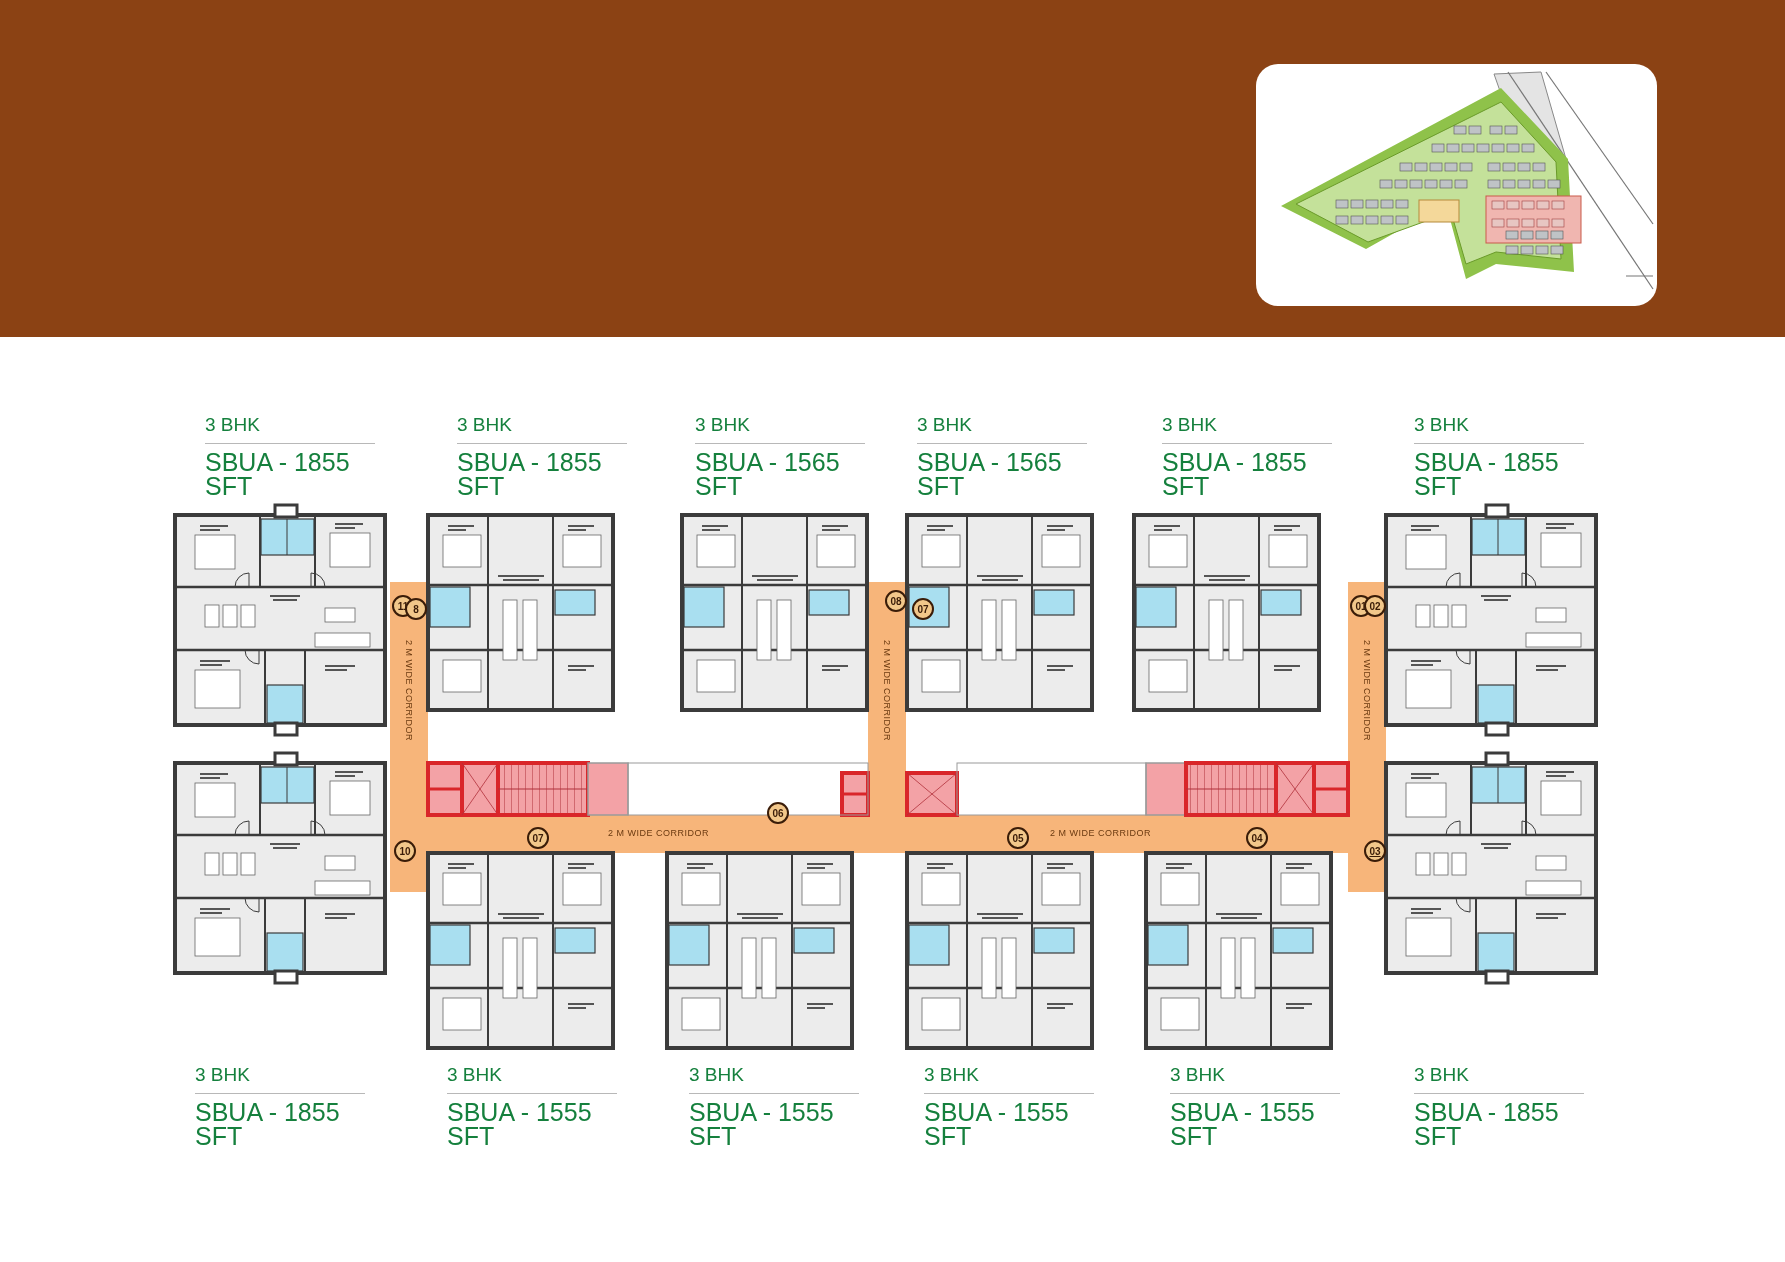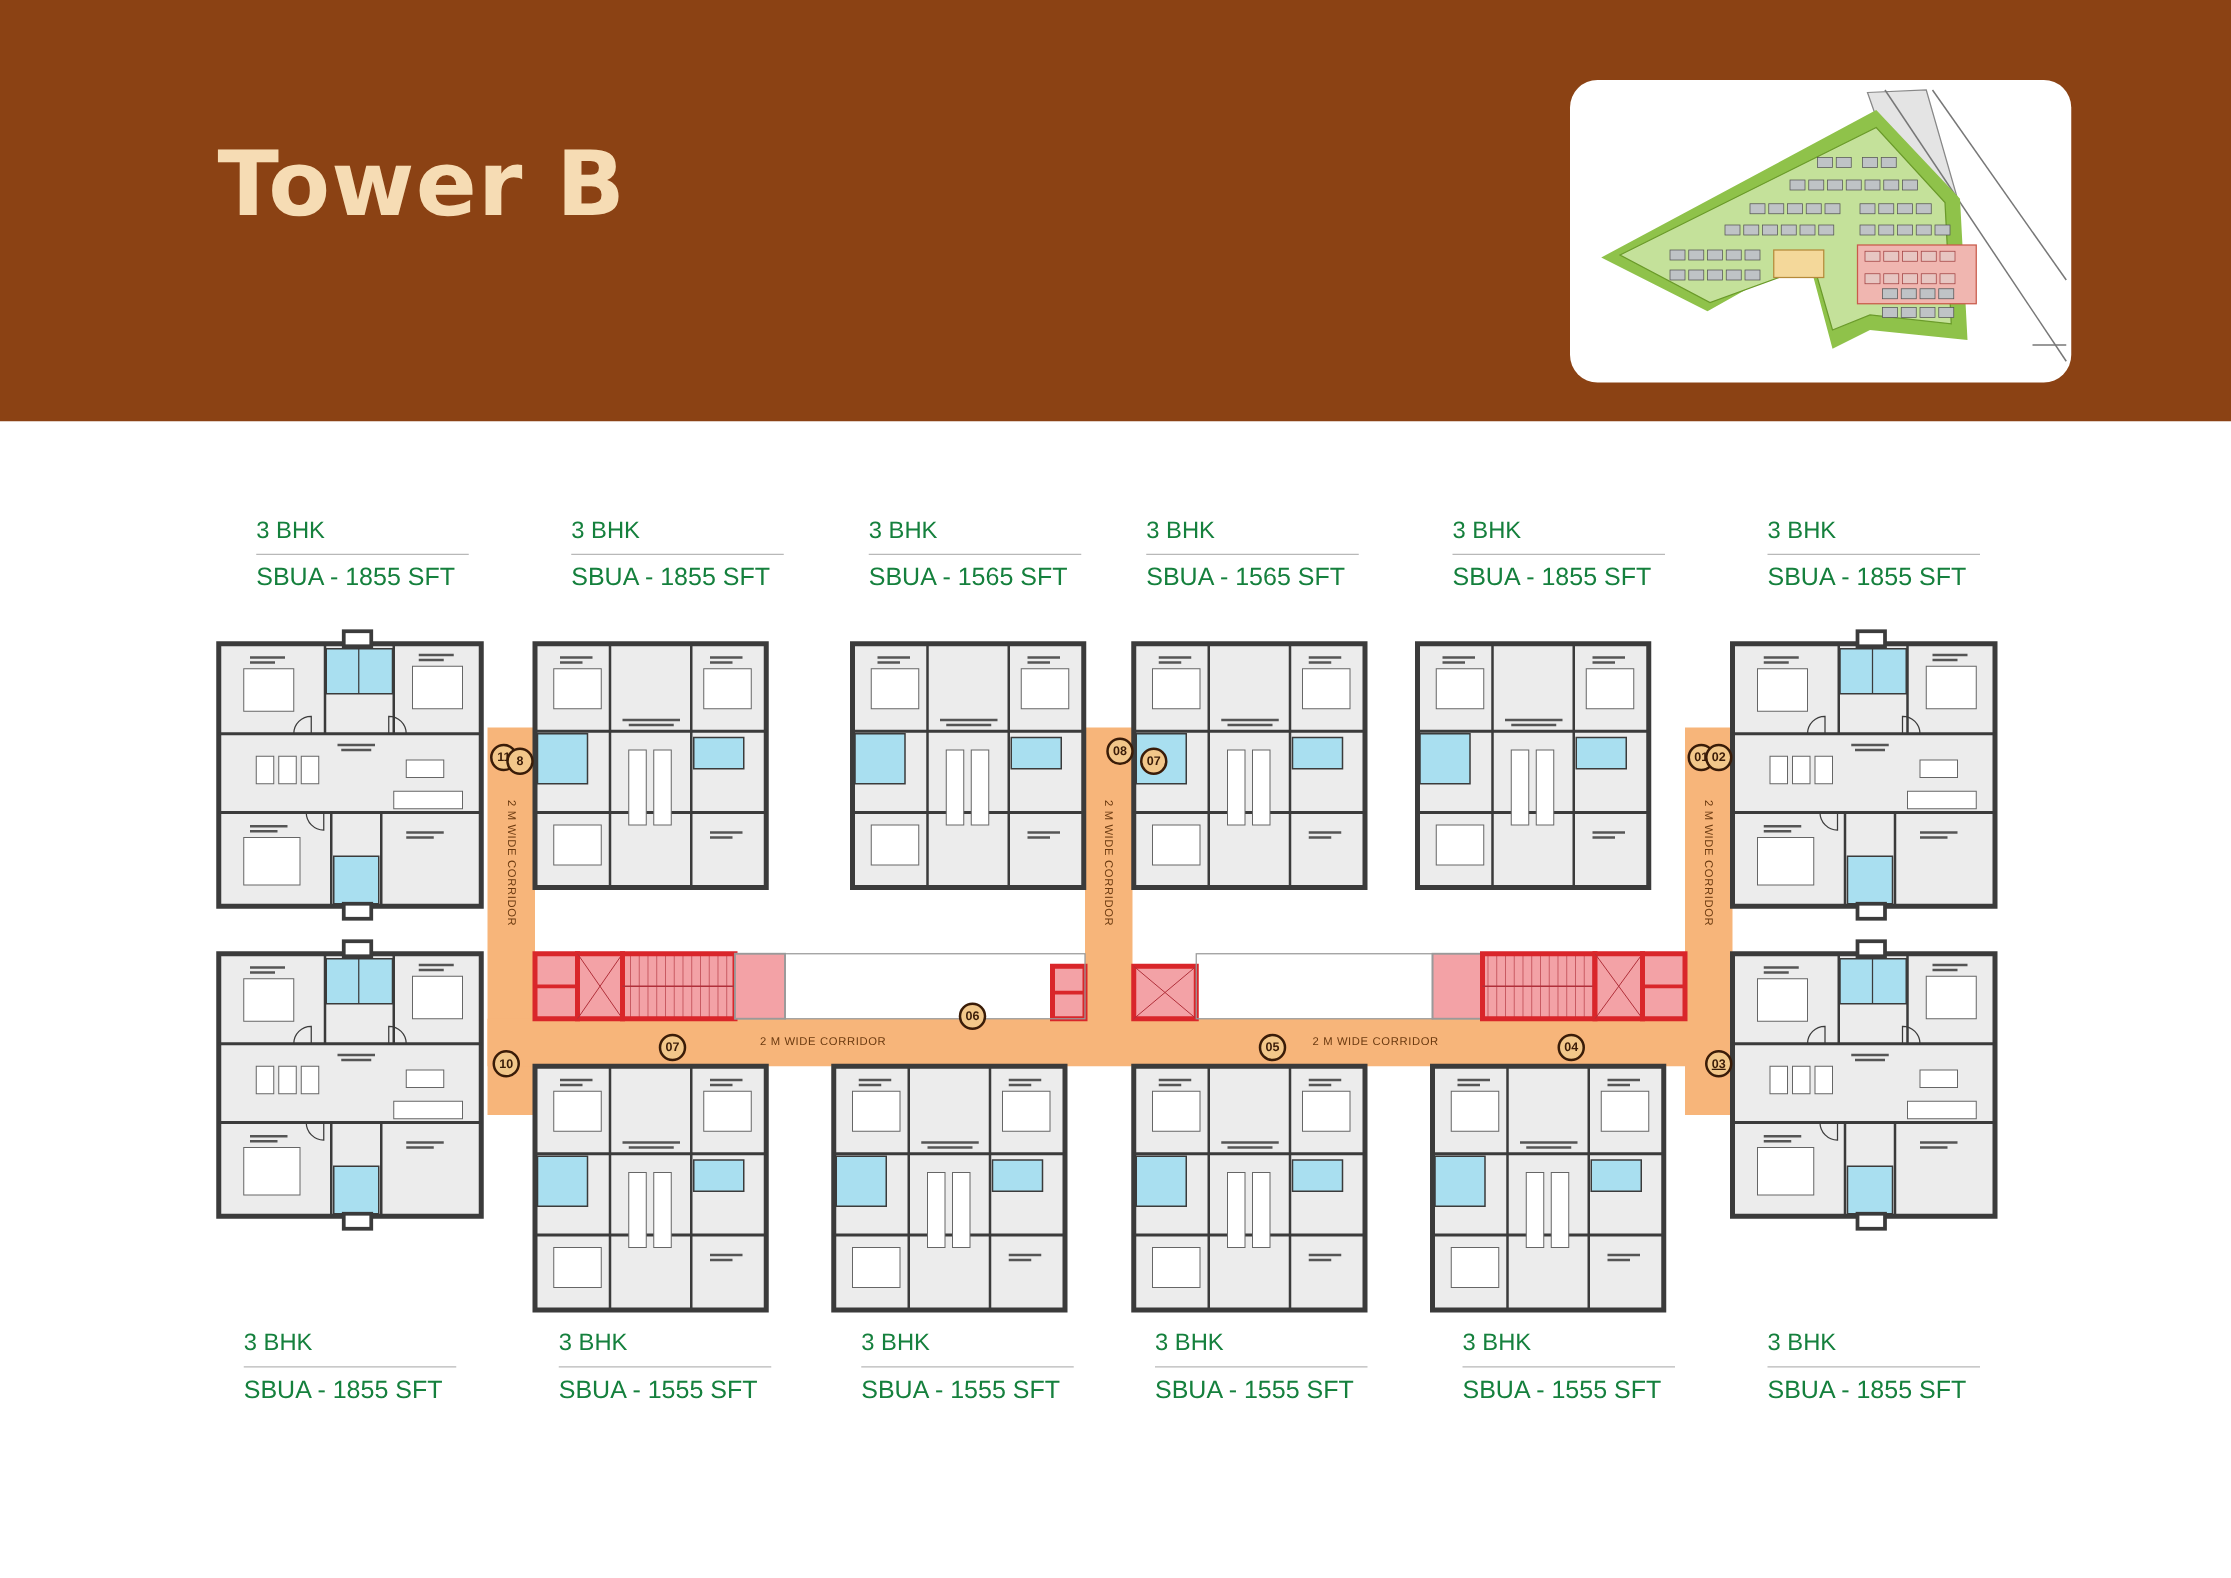--- a/index.html
+++ b/index.html
@@ -9,38 +9,37 @@
   
   .header { position: absolute; left: 0; top: 0; width: 1785px; height: 337px; background: #8b4214; }
   .title { position: absolute; left: 174px; top: 105px; font-size: 72px; font-weight: 700; color: #f6dcb4; letter-spacing: 1px; font-family: "DejaVu Sans", sans-serif; }
   .site-card { position: absolute; left: 1256px; top: 64px; width: 401px; height: 242px; background: #fff; border-radius: 22px; overflow: hidden; }
   .site-card svg { width: 100%; height: 100%; display: block; }
 
   
   .unit-label { position: absolute; width: 170px; color: #15803d; }
   .unit-label .type { font-size: 19px; line-height: 24px; }
   .unit-label .rule { height: 1px; background: #b8b8b8; margin: 6px 0 6px; }
-  .unit-label .area { font-size: 20px; line-height: 24px; }
+  .unit-label .area { font-size: 25px; line-height: 24px; }
 
   
   .plan { position: absolute; left: 0; top: 0; width: 1785px; height: 1262px; pointer-events: none; }
   .plan svg { width: 1785px; height: 1262px; display: block; }
 
   .corridor-label { position: absolute; font-size: 9px; color: #6b3a10; letter-spacing: 0.5px; white-space: nowrap; }
   .corridor-label.vertical { transform: rotate(90deg); transform-origin: left top; }
 
   .marker { position: absolute; width: 22px; height: 22px; border-radius: 50%; background: #f2c78a; border: 2px solid #3a1c08; font-size: 10px; font-weight: 700; color: #3a1c08; display: flex; align-items: center; justify-content: center; }
 </style>
 </head>
 <body>
 
 <div class="page">
 
   <div class="header">
-    <div class="title">Tower B</div>
     <div class="site-card">
       <svg viewBox="0 0 401 242">
 
         <polygon points="238,10 285,8 310,95 275,115" fill="#e4e4e4" stroke="#888" stroke-width="1"></polygon>
         <line x1="252" y1="8" x2="397" y2="225" stroke="#777" stroke-width="1.2"></line>
         <line x1="290" y1="8" x2="397" y2="160" stroke="#777" stroke-width="1.2"></line>
         <line x1="370" y1="212" x2="397" y2="212" stroke="#777" stroke-width="1.2"></line>
 
         <polygon points="25,142 245,24 312,95 318,208 240,200 210,215 190,140 110,185" fill="#8fc24a"></polygon>
         <polygon points="40,140 245,38 300,98 305,195 240,188 210,200 195,148 112,178" fill="#c4e19a" stroke="#6a9a2a" stroke-width="1"></polygon>

